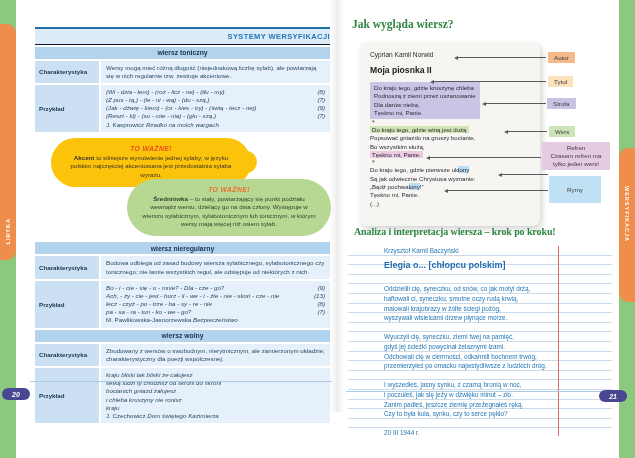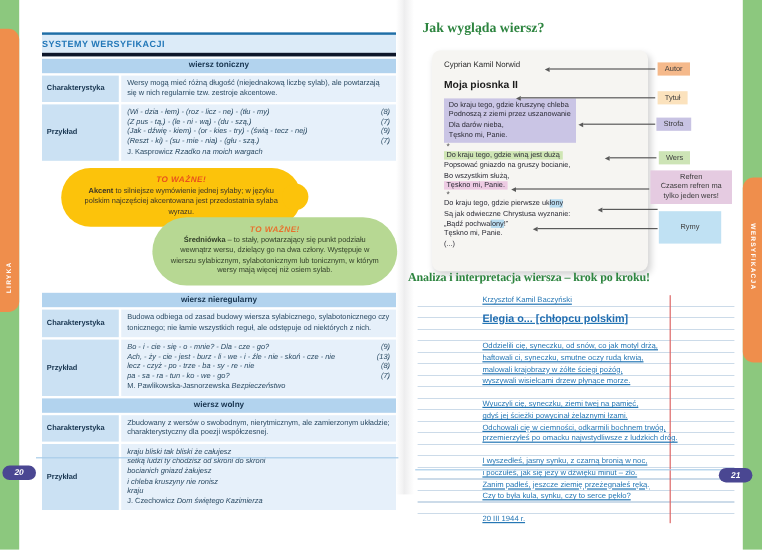--- a/index.html
+++ b/index.html
@@ -29,22 +29,22 @@
     background:linear-gradient(to left,rgba(60,60,70,.07),transparent);pointer-events:none;}
   .bottom-rule{position:absolute;height:1px;background:#a9cde9;}
   .rule-l{left:14px;right:4px;bottom:30px;}
   .rule-r{left:10px;right:2px;bottom:20px;}
   .pill{position:absolute;background:#4a4792;color:#fff;font-size:7px;font-weight:bold;
     font-style:italic;padding:2.5px 10px;border-radius:9px;z-index:9;}
   .pill-l{left:-14px;bottom:12px;}
   .pill-r{right:-8px;bottom:10px;}
   
   .lp{padding:27px 6px 0 19px;}
-  .tbl-head{border-top:2px solid #1f6ea6;border-bottom:3px solid #0f172a;background:#dcebf8;
-    color:#2478b8;font-weight:bold;font-size:7.5px;text-align:left;padding:3px 0 2.5px;letter-spacing:.4px;}
+  .tbl-head{border-top:2px solid #1f6ea6;border-bottom:1px solid #0f172a;background:#dcebf8;
+    color:#2478b8;font-weight:bold;font-size:7.5px;text-align:right;padding:3px 0 2.5px;letter-spacing:.4px;}
   .band{background:#b2d3ee;color:#17344f;font-weight:bold;font-size:6.8px;text-align:center;
     padding:2.5px 0;margin-top:2px;}
   .trow{display:flex;gap:2px;margin-top:2px;}
   .tlabel{flex:0 0 64px;background:#cbe1f3;font-weight:bold;font-size:6.2px;color:#17344f;
     padding:2px 2px 2px 4px;display:flex;align-items:center;box-sizing:border-box;}
   .tcell{flex:1;background:#e6f0fa;font-size:6.2px;color:#2a4a63;padding:3px 5px;line-height:1.32;min-width:0;}
   .syl-line{display:flex;font-style:italic;white-space:nowrap;}
   .syl-line .cnt{margin-left:auto;padding-left:4px;}
   .attr .t{font-style:italic;}
   
@@ -56,21 +56,21 @@
   .blob-yellow::after{content:'';position:absolute;right:-6px;bottom:14px;width:22px;height:22px;
     background:#fcc30b;border-radius:50%;z-index:-1;}
   .blob-green{width:204px;margin:-8px 0 0 92px;background:#b7d893;border-radius:30px;padding:7px 13px 8px;}
   .blob-green .bt{color:#e8702d;}
   .blob-green .bb{color:#33402a;}
   .tbl2{margin-top:6px;}
   
   .h-green{position:absolute;margin:0;color:#2e8540;font-family:"Liberation Serif",serif;
     font-weight:bold;white-space:nowrap;}
   .h1g{left:16px;top:18px;font-size:11.5px;}
-  .h2g{left:4px;top:226px;font-size:10px;letter-spacing:-.1px;}
+  .h2g{left:18px;top:226px;font-size:10px;letter-spacing:-.1px;}
   .card{position:absolute;left:24px;top:42px;width:180px;height:184px;background:#f6f5f2;
     border-radius:7px;box-shadow:2px 3px 6px rgba(0,0,0,.18);padding:9px 10px;box-sizing:border-box;}
   .card .author{font-size:6.6px;color:#2b2b2b;}
   .card .title{font-size:8.6px;font-weight:bold;color:#1b1b1b;margin-top:7px;}
   .pline{font-size:6.1px;line-height:8.3px;color:#2b2b35;white-space:nowrap;}
   .stz1{background:#cac5e5;padding:2px 4px;margin-top:7px;display:inline-block;}
   .sep{font-size:7px;line-height:6px;color:#444;margin:1px 0 0 2px;}
   .hl-wers{background:#cfe6b4;padding:0 2px;}
   .hl-refren{background:#edcbe3;padding:0 2px;}
   .hl-rym{background:#b9ddf1;}
@@ -82,21 +82,21 @@
   .lab-refren{left:206px;top:142px;background:#e5cbe1;width:68px;line-height:1.3;padding:2px 3px;}
   .lab-rymy{left:213px;top:176px;background:#c0e1f3;width:52px;height:27px;display:flex;
     align-items:center;justify-content:center;}
   .arr{position:absolute;height:0;border-top:1px solid #5a5a5a;}
   .arr::before{content:'';position:absolute;left:-4px;top:-2.5px;width:0;height:0;
     border-top:2px solid transparent;border-bottom:2px solid transparent;border-right:4.5px solid #5a5a5a;}
   
   .notebook{position:absolute;left:12px;top:246px;width:264px;height:190px;
     background:repeating-linear-gradient(to bottom,transparent 0 8.6px,#ccdbe9 8.6px 9.6px);}
   .red-line{position:absolute;left:210px;top:0;bottom:0;width:1px;background:#d66;}
-  .nb{position:absolute;left:54px;top:0;right:10px;font-size:6.4px;line-height:9.6px;color:#2577b5;text-decoration:underline;}
+  .nb{position:absolute;left:36px;top:0;right:10px;font-size:6.4px;line-height:9.6px;color:#2577b5;}
   .nb .nb-title{font-size:9px;font-weight:bold;color:#1e6cb0;line-height:19.2px;}
   .nb .stz{margin-top:9.6px;}
   .nb .date{margin-top:9.6px;}
 </style>
 </head>
 <body>
 
 <div class="strip">
   <div class="tab tab-left">
     <span class="vtext vtext-left">LIRYKA</span>

